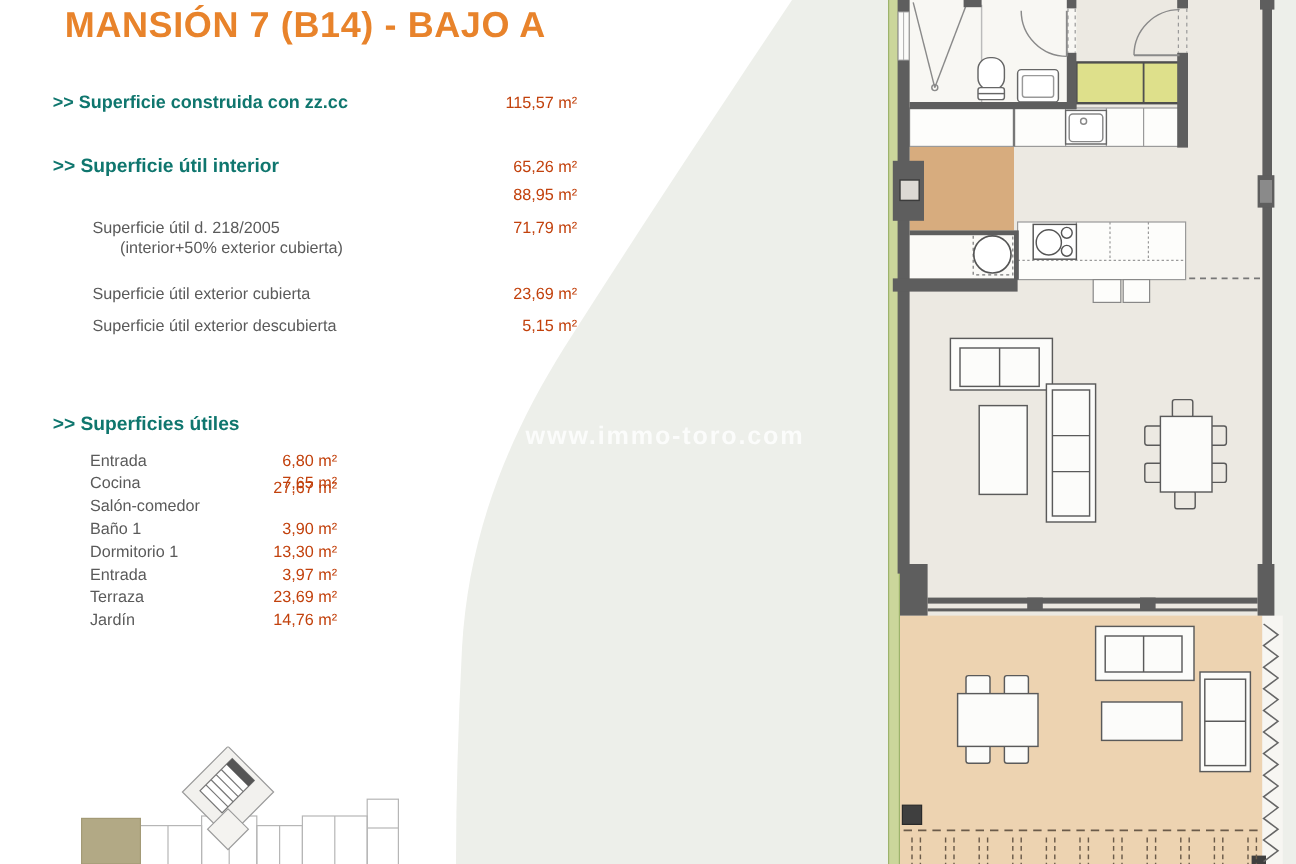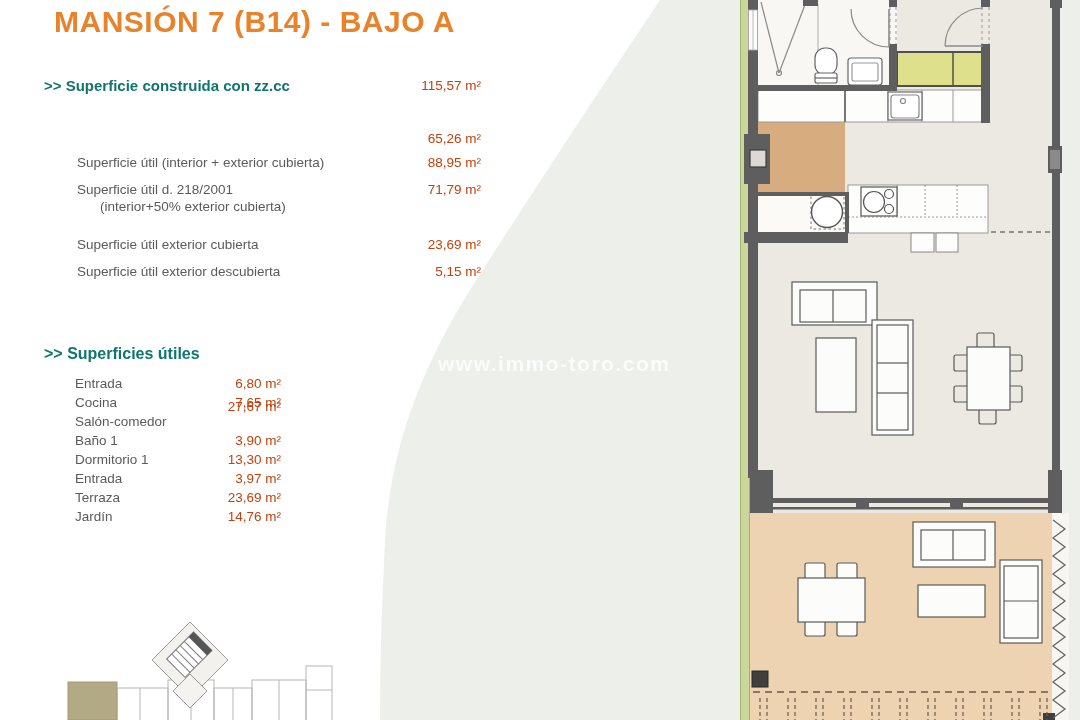--- a/index.html
+++ b/index.html
@@ -28,26 +28,26 @@
   </svg>
 
   <div class="abs watermark">www.immo-toro.com</div>
 
   <div id="textLayer" class="abs">
     <div class="abs title">MANSIÓN 7 (B14) - BAJO A</div>
 
     <div class="abs h1" style="left:44px;top:77px">&gt;&gt; Superficie construida con zz.cc</div>
     <div class="abs val" style="left:389px;top:78px">115,57 m²</div>
 
+    <div class="abs h1" style="left:44px;top:130px;font-size:16px">&gt;&gt; Superficie útil interior</div>
     <div class="abs val" style="left:389px;top:131px">65,26 m²</div>
 
-    <div class="abs lbl" style="left:77px;top:155px">Superficie útil (interior + exterior cubierta)</div>
     <div class="abs val" style="left:389px;top:155px">88,95 m²</div>
 
-    <div class="abs lbl" style="left:77px;top:182px">Superficie útil d. 218/2001</div>
+    <div class="abs lbl" style="left:77px;top:182px">Superficie útil d. 218/2005</div>
     <div class="abs lbl" style="left:100px;top:199px">(interior+50% exterior cubierta)</div>
     <div class="abs val" style="left:389px;top:182px">71,79 m²</div>
 
     <div class="abs lbl" style="left:77px;top:237px">Superficie útil exterior cubierta</div>
     <div class="abs val" style="left:389px;top:237px">23,69 m²</div>
 
     <div class="abs lbl" style="left:77px;top:264px">Superficie útil exterior descubierta</div>
     <div class="abs val" style="left:389px;top:264px">5,15 m²</div>
 
     <div class="abs h1" style="left:44px;top:345px;font-size:16px">&gt;&gt; Superficies útiles</div>

